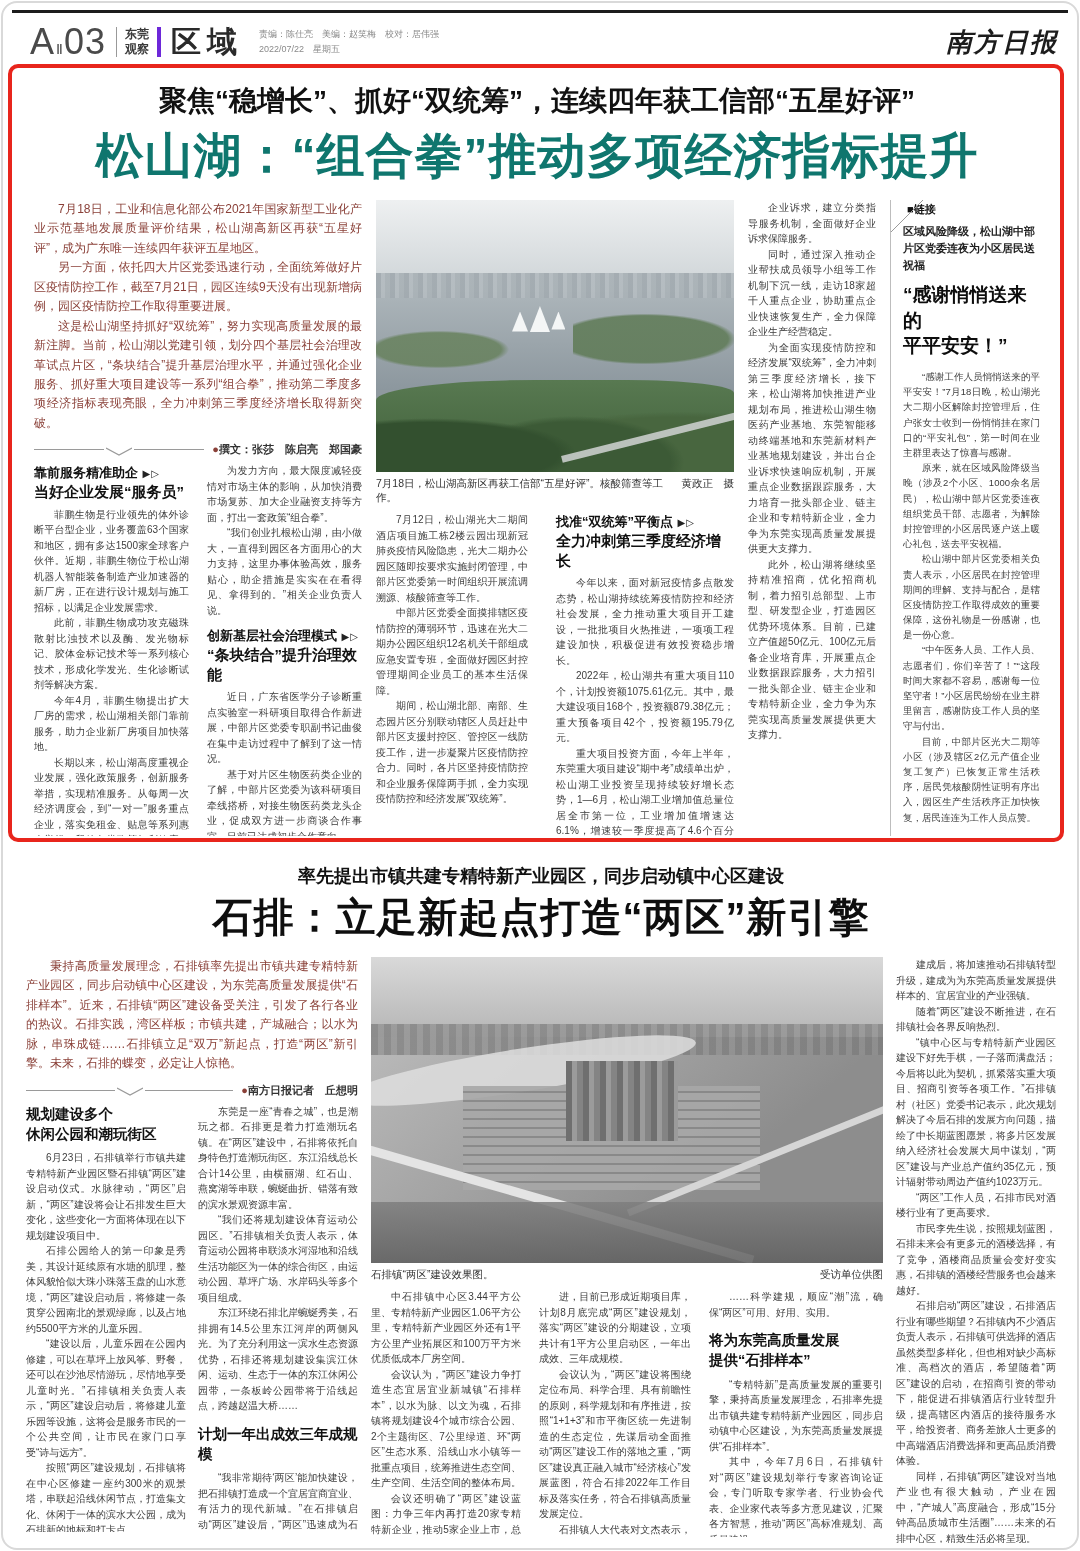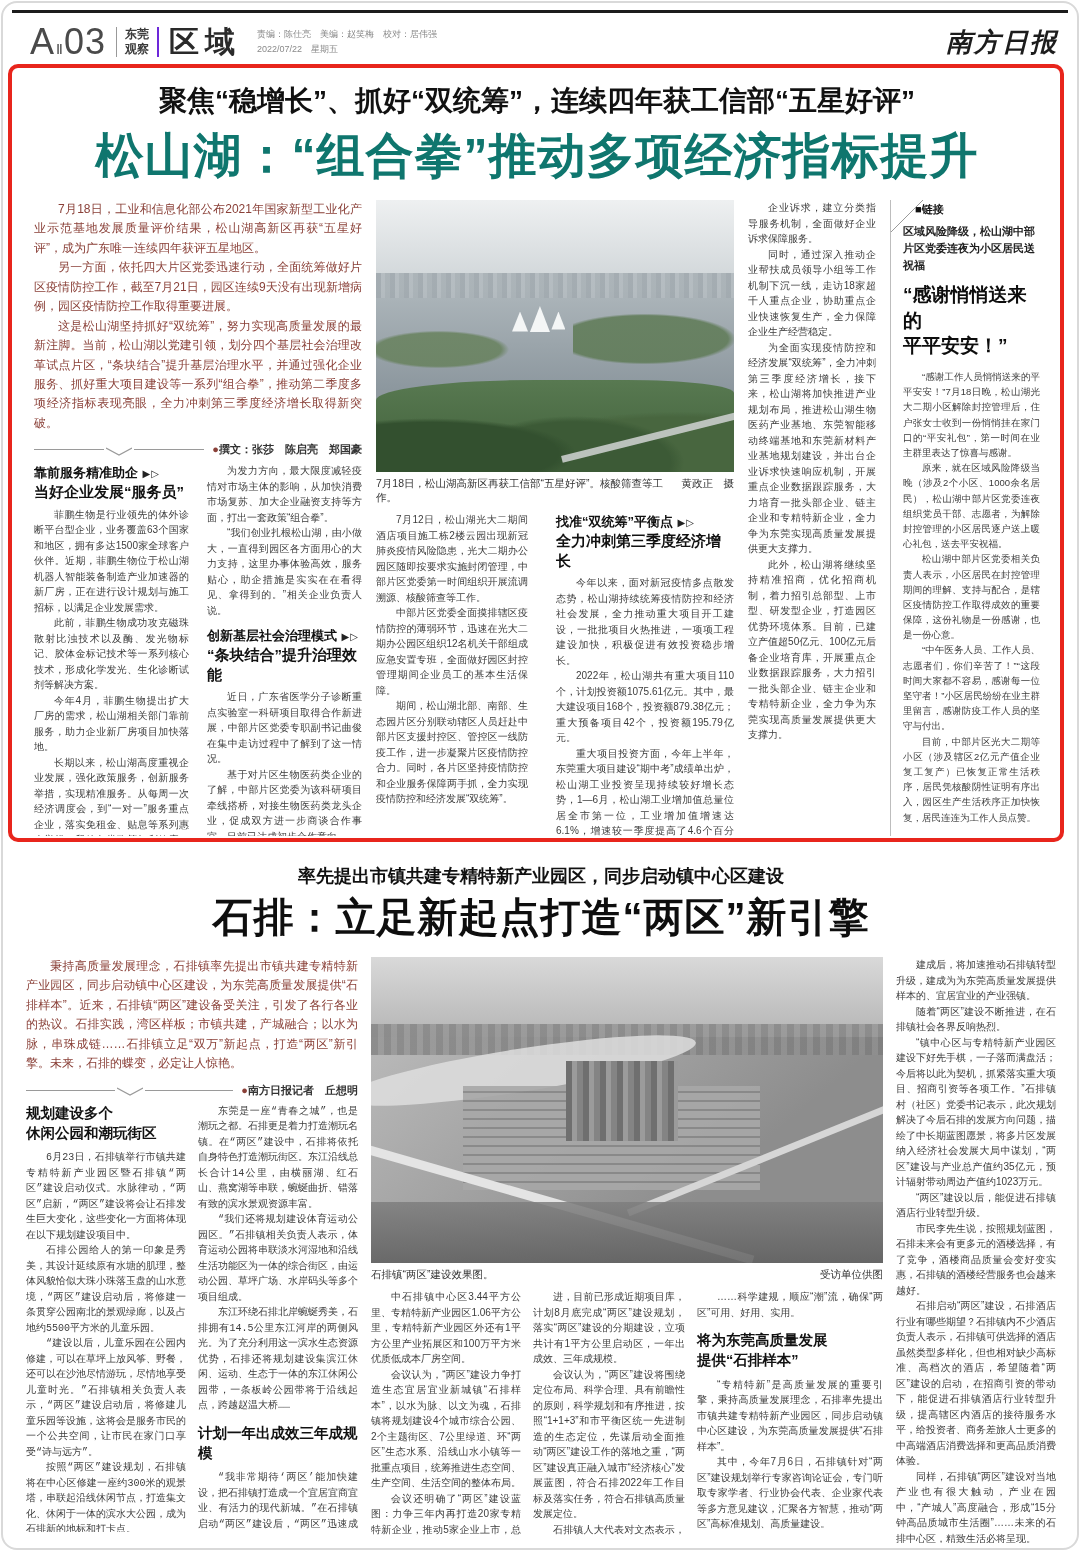--- a/index.html
+++ b/index.html
@@ -9,21 +9,21 @@
     overflow:hidden;
   }
   .page-border{position:absolute;inset:1px;border:2px solid #d9d9d9;border-radius:16px;pointer-events:none;z-index:50;}
 
   
   .masthead{position:absolute;left:12px;right:12px;top:10px;height:50px;border-top:3px solid #1c1c1c;padding-top:4px;display:flex;align-items:center;}
   .pagecode{display:flex;align-items:baseline;color:#4a4a4a;margin-left:18px;}
   .pagecode .big{font-size:36px;letter-spacing:1px;}
   .pagecode .sub{font-size:14px;margin:0 1px;}
   .sec-small{display:flex;flex-direction:column;font-size:12px;font-weight:bold;color:#3a3a3a;line-height:1.25;
-    border-left:1px solid #999;border-right:2px solid #6d28d9;padding:0 8px;margin:0 10px;}
+    border-left:1px solid #999;border-right:4px solid #6d28d9;padding:0 8px;margin:0 10px;}
   .sec-title{font-size:30px;font-weight:bold;color:#2a2a2a;letter-spacing:6px;}
   .credits{margin-left:16px;font-size:9px;color:#8a8a8a;line-height:1.7;}
   .spacer{flex:1;}
   .paper-logo{font-family:"Liberation Serif","DejaVu Serif",serif;font-style:italic;font-weight:bold;font-size:26px;color:#1c1c1c;margin-right:10px;letter-spacing:2px;}
 
   
   .a1-frame{position:absolute;left:8px;top:64px;width:1056px;height:778px;border:4px solid #e8251c;border-radius:10px;background:#fff;box-sizing:border-box;padding:10px 20px 8px 22px;}
   .kicker{font-size:28px;font-weight:bold;text-align:center;color:#111;margin:4px 0 2px;}
   .headline1{font-size:48px;font-weight:900;text-align:center;color:#0f766e;letter-spacing:1px;margin:4px 0 12px;}
   .a1-content{display:flex;gap:14px;height:636px;overflow:hidden;}
@@ -65,45 +65,45 @@
   .cap-row{display:flex;justify-content:space-between;align-items:baseline;margin:5px 0 7px;}
   .cap{font-size:10.5px;color:#333;}
   .credit{font-size:10.5px;color:#333;white-space:nowrap;margin-left:8px;}
   .a1-mid .twocol{height:330px;gap:28px;}
   .a1-mid .c-left{flex:none;width:152px;}
   .a1-mid .c-right{flex:1;min-width:0;}
 
   .a1-cole{width:128px;flex:none;overflow:hidden;}
   .a1-sidebar{flex:1;min-width:0;border-left:1px solid #bdbdbd;padding-left:12px;position:relative;overflow:hidden;}
   .diag{position:absolute;left:-1px;top:0;}
-  .sb-tag{font-size:11px;font-weight:bold;color:#111;margin:2px 12px 6px;}
+  .sb-tag{font-size:11px;font-weight:bold;color:#111;margin:2px 4px 6px;}
   .sb-dek{font-size:11px;font-weight:600;color:#222;line-height:1.55;margin-bottom:8px;}
   .sb-head{font-size:19px;font-weight:900;color:#0d0d0d;line-height:1.35;margin-bottom:10px;}
   .sb-body p{font-size:9.5px;line-height:1.6;text-align:justify;text-indent:2em;color:#3c3c3c;margin:0;}
 
   
   .a2{position:absolute;left:26px;top:862px;width:1030px;height:682px;}
   .kicker2{font-size:18px;font-weight:bold;text-align:center;color:#111;margin:2px 0 2px;}
   .headline2{font-size:40px;font-weight:900;text-align:center;color:#0e0e0e;letter-spacing:1px;margin:2px 0 12px;}
   .a2-content{display:flex;gap:13px;height:586px;overflow:hidden;}
   .a2-left{width:332px;flex:none;}
-  .a2-left .twocol{height:428px;gap:12px;font-family:Liberation Mono, monospace;}
+  .a2-left .twocol{height:428px;gap:12px;}
   .a2-mid{width:512px;flex:none;}
   .photo2{position:relative;width:512px;height:306px;overflow:hidden;background:linear-gradient(140deg,#c2c2c2,#8d8d8d 70%);}
   .p2-far{position:absolute;left:0;top:0;width:100%;height:26%;background:linear-gradient(#d9d9d9,#b5b5b5);}
   .p2-trees{position:absolute;left:0;top:22%;width:100%;height:10%;background:repeating-linear-gradient(90deg,#7a7a7a 0 7px,#8f8f8f 7px 13px);opacity:.7;}
   .p2-river{position:absolute;left:-6%;top:30%;width:70%;height:14%;background:#dedede;border-radius:50%;transform:rotate(-9deg);opacity:.85;}
   .p2-blocks1{position:absolute;left:18%;top:42%;width:58%;height:34%;background:
       repeating-linear-gradient(0deg,#a8a8a8 0 7px,#888 7px 9px),
       repeating-linear-gradient(90deg,rgba(255,255,255,.25) 0 10px,rgba(0,0,0,.15) 10px 18px);opacity:.9;}
   .p2-towers{position:absolute;left:38%;top:34%;width:22%;height:26%;background:repeating-linear-gradient(90deg,#6f6f6f 0 6px,#9b9b9b 6px 11px,#848484 11px 17px);}
   .p2-road{position:absolute;left:-4%;bottom:18%;width:80%;height:9px;background:#e4e4e4;transform:rotate(16deg);}
   .p2-road2{position:absolute;right:-8%;bottom:34%;width:60%;height:7px;background:#d6d6d6;transform:rotate(-22deg);}
   .p2-fore{position:absolute;left:0;bottom:0;width:100%;height:20%;background:linear-gradient(#7e7e7e,#5f5f5f);opacity:.85;}
-  .a2-mid-cols{display:flex;gap:12px;height:248px;overflow:hidden;margin-top:2px;}
+  .a2-mid-cols{display:flex;gap:18px;height:248px;overflow:hidden;margin-top:2px;}
   .a2-mid-cols .col3{flex:none;width:150px;}
   .a2-mid-cols .col4{flex:none;width:152px;}
   .a2-mid-cols .col5{flex:1;min-width:0;}
   .a2-right{flex:1;min-width:0;overflow:hidden;}
   .subhead2{margin:10px 0 6px;}
   .subhead2 .l2{font-size:14.5px;font-weight:bold;color:#111;line-height:1.4;}
 </style>
 </head>
 <body>
 
@@ -342,20 +342,20 @@
             </div>
         </div>
       </div>
     </div>
 
     <div class="a2-right body">
       <div>
           <p>建成后，将加速推动石排镇转型升级，建成为为东莞高质量发展提供样本的、宜居宜业的产业强镇。</p>
           <p>随着“两区”建设不断推进，在石排镇社会各界反响热烈。</p>
           <p>“镇中心区与专精特新产业园区建设下好先手棋，一子落而满盘活；今后将以此为契机，抓紧落实重大项目、招商引资等各项工作。”石排镇村（社区）党委书记表示，此次规划解决了今后石排的发展方向问题，描绘了中长期蓝图愿景，将多片区发展纳入经济社会发展大局中谋划，“两区”建设与产业总产值约35亿元，预计辐射带动周边产值约1023万元。</p>
-          <p>“两区”建设以后，能促进石排镇酒店行业转型升级。</p>
+          <p>“两区”工作人员，石排市民对酒楼行业有了更高要求。</p>
           <p>市民李先生说，按照规划蓝图，石排未来会有更多元的酒楼选择，有了竞争，酒楼商品质量会变好变实惠，石排镇的酒楼经营服务也会越来越好。</p>
           <p>石排启动“两区”建设，石排酒店行业有哪些期望？石排镇内不少酒店负责人表示，石排镇可供选择的酒店虽然类型多样化，但也相对缺少高标准、高档次的酒店，希望随着“两区”建设的启动，在招商引资的带动下，能促进石排镇酒店行业转型升级，提高辖区内酒店的接待服务水平，给投资者、商务差旅人士更多的中高端酒店消费选择和更高品质消费体验。</p>
           <p>同样，石排镇“两区”建设对当地产业也有很大触动，产业在园中，“产城人”高度融合，形成“15分钟高品质城市生活圈”……未来的石排中心区，精致生活必将呈现。</p>
         </div>
     </div>
   </div>
 </div>
 
 </body></html>

